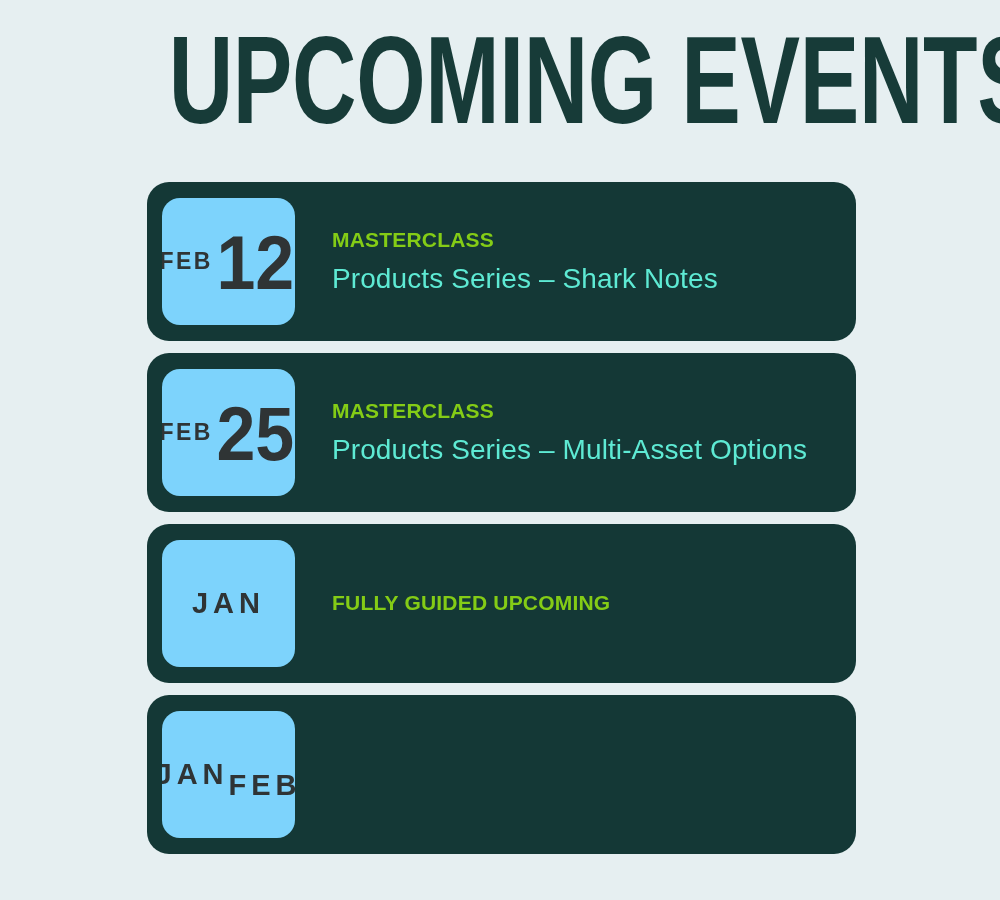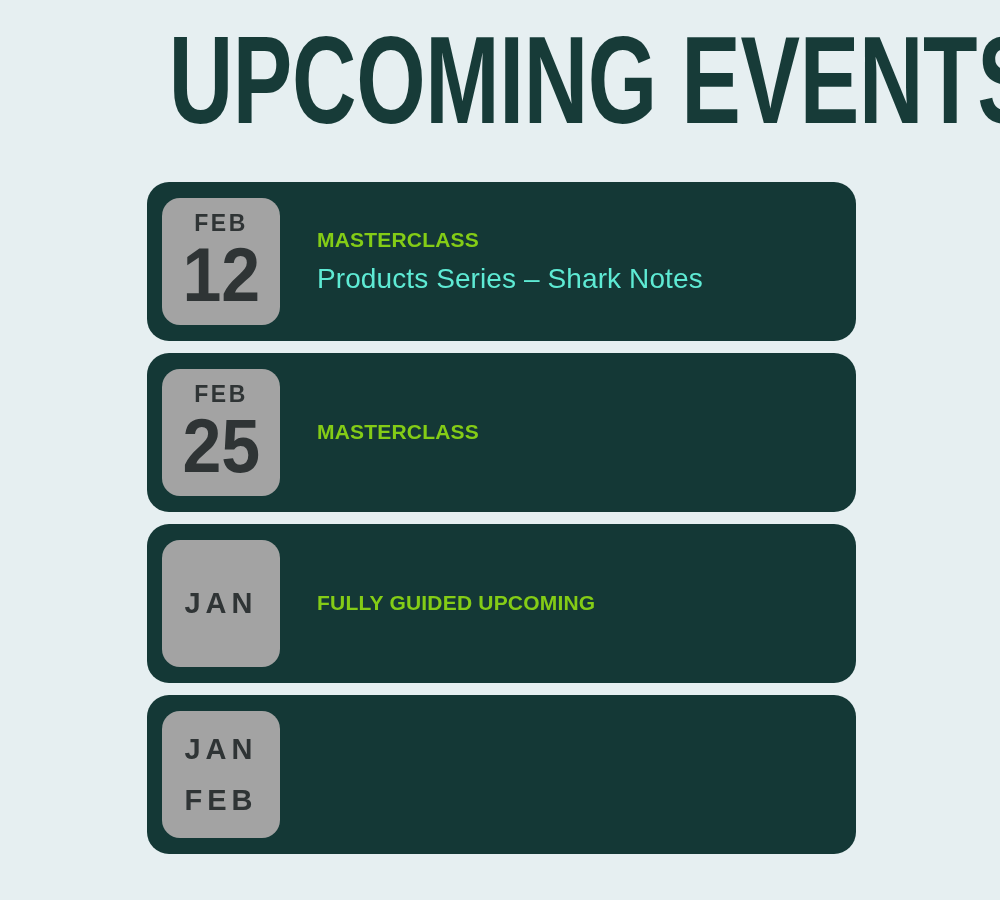--- a/index.html
+++ b/index.html
@@ -62,26 +62,26 @@
     height: 159px;
     display: flex;
     align-items: center;
     padding-left: 15px;
     box-sizing: border-box;
   }
 
   
   .date-badge {
     flex: 0 0 auto;
-    width: 118px;
+    width: 133px;
     height: 127px;
-    background: #a3a3a3;
+    background: #7dd3fc;
     border-radius: 18px;
     display: flex;
-    flex-direction: column;
+    flex-direction: row;
     align-items: center;
     justify-content: center;
     box-sizing: border-box;
     color: #2f3435;
     overflow: hidden;
   }
   .badge-month {
     font-family: "Liberation Sans Narrow", "Liberation Sans", sans-serif;
     font-weight: 700;
     font-size: 23px;
@@ -164,20 +164,21 @@
     </div>
 
     <div class="event-card">
       <div class="date-badge">
         <span class="badge-month">FEB</span>
 
         <span class="badge-day">25</span>
       </div>
       <div class="event-text">
         <div class="event-heading">MASTERCLASS</div>
+        <div class="event-subtitle">Products Series – Multi-Asset Options</div>
       </div>
     </div>
 
     <div class="event-card">
       <div class="date-badge month-only">
         <span class="badge-month">JAN</span>
 
       </div>
       <div class="event-text">
         <div class="event-heading">FULLY GUIDED UPCOMING</div>

